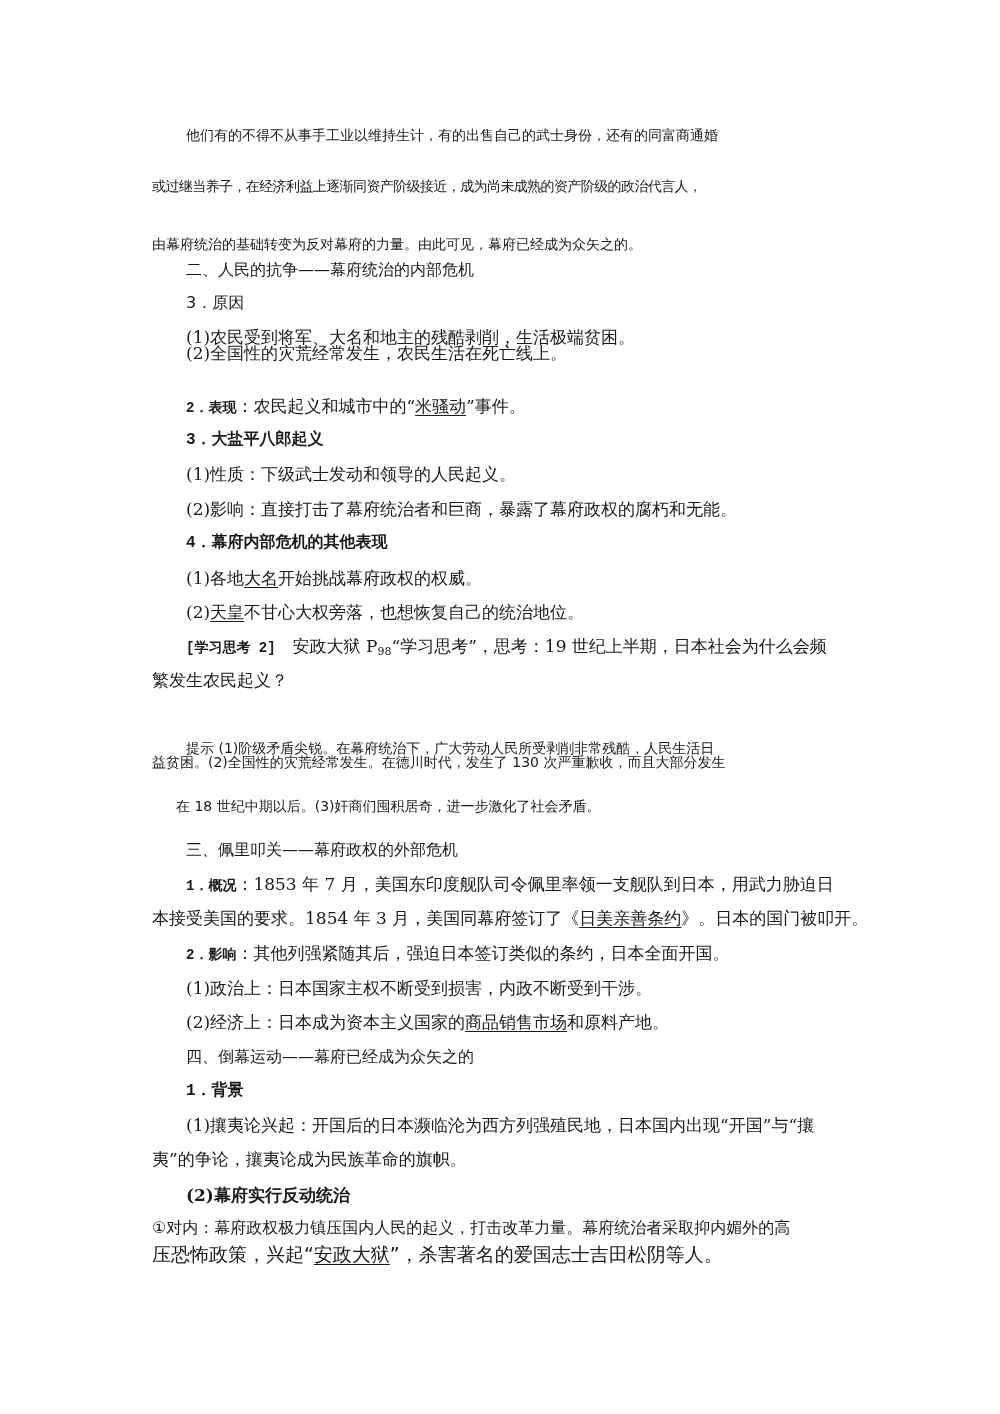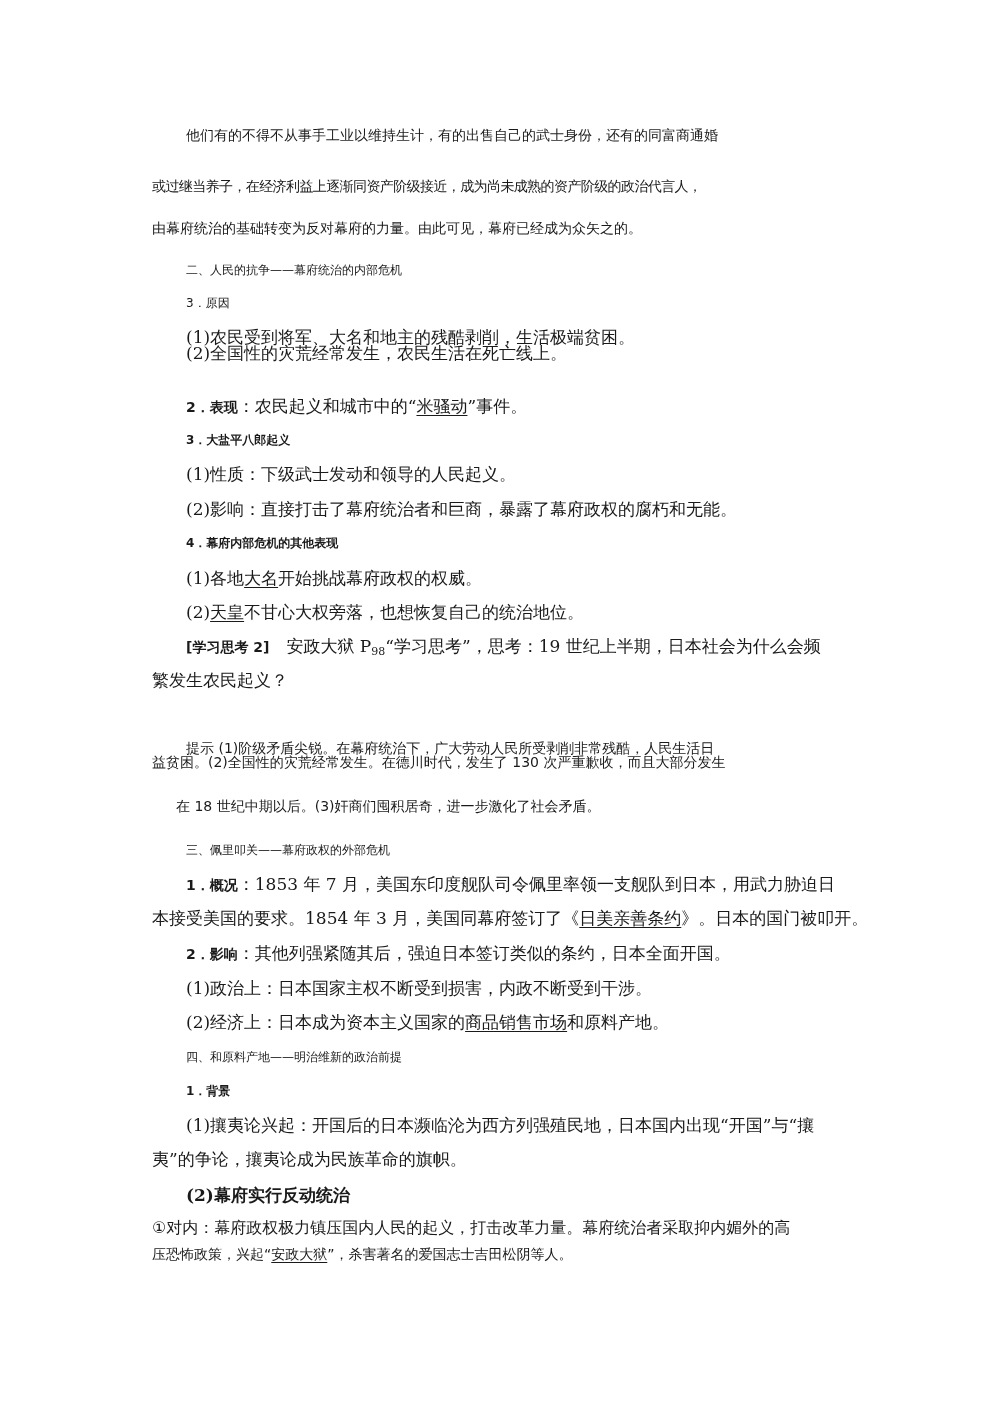--- a/index.html
+++ b/index.html
@@ -9,33 +9,33 @@
     left: 152px;
     width: 700px;
     white-space: nowrap;
     line-height: 24px;
     font-size: 17px;
     font-family: "DejaVu Serif", "Liberation Serif", serif;
     text-align: justify;
   }
   .indent { left: 186px; width: 666px; }
   .sans { font-family: "DejaVu Sans", "Liberation Sans", sans-serif; font-size: 14px; }
-  .bold { font-weight: bold; }
+  .bold { font-weight: bold; font-family: Liberation Mono, monospace; }
   .u { text-decoration: underline; text-underline-offset: 3px; }
   sub { font-size: 11px; vertical-align: -3px; }
-  .tight { font-size: 12px; }
+  .tight { font-size: 16px; }
 </style>
 </head>
 <body>
 
 <div>
 
   <div class="line indent sans" style="top:123px;">他们有的不得不从事手工业以维持生计，有的出售自己的武士身份，还有的同富商通婚</div>
   <div class="line sans" style="top:174px; letter-spacing:-0.6px;">或过继当养子，在经济利益上逐渐同资产阶级接近，成为尚未成熟的资产阶级的政治代言人，</div>
-  <div class="line sans" style="top:216px;">由幕府统治的基础转变为反对幕府的力量。由此可见，幕府已经成为众矢之的。</div>
+  <div class="line sans" style="top:232px;">由幕府统治的基础转变为反对幕府的力量。由此可见，幕府已经成为众矢之的。</div>
 
   <div class="line indent sans tight" style="top:258px;">二、人民的抗争——幕府统治的内部危机</div>
   <div class="line indent sans tight" style="top:291px;">3．原因</div>
   <div class="line indent" style="top:325px;">(1)农民受到将军、大名和地主的残酷剥削，生活极端贫困。</div>
   <div class="line indent" style="top:341px;">(2)全国性的灾荒经常发生，农民生活在死亡线上。</div>
   <div class="line indent" style="top:394px;">
     <span class="sans bold">2．表现</span><span>：农民起义和城市中的“</span><span class="u">米骚动</span><span>”事件。</span>
   </div>
   <div class="line indent sans bold tight" style="top:428px;">3．大盐平八郎起义</div>
   <div class="line indent" style="top:462px;">(1)性质：下级武士发动和领导的人民起义。</div>
@@ -63,23 +63,23 @@
     <span>本接受美国的要求。1854 年 3 月，美国同幕府签订了《</span><span class="u">日美亲善条约</span><span>》。日本的国门被叩开。</span>
   </div>
   <div class="line indent" style="top:941px;">
     <span class="sans bold">2．影响</span><span>：其他列强紧随其后，强迫日本签订类似的条约，日本全面开国。</span>
   </div>
   <div class="line indent" style="top:976px;">(1)政治上：日本国家主权不断受到损害，内政不断受到干涉。</div>
   <div class="line indent" style="top:1010px;">
     <span>(2)经济上：日本成为资本主义国家的</span><span class="u">商品销售市场</span><span>和原料产地。</span>
   </div>
 
-  <div class="line indent sans tight" style="top:1045px;">四、和原料产地——明治维新的政治前提</div>
+  <div class="line indent sans tight" style="top:1045px;">四、倒幕运动——幕府已经成为众矢之的</div>
   <div class="line indent sans bold tight" style="top:1079px;">1．背景</div>
   <div class="line indent" style="top:1113px;">(1)攘夷论兴起：开国后的日本濒临沦为西方列强殖民地，日本国内出现“开国”与“攘</div>
   <div class="line" style="top:1147px;">夷”的争论，攘夷论成为民族革命的旗帜。</div>
   <div class="line indent" style="top:1183px;font-weight:bold;">(2)幕府实行反动统治</div>
   <div class="line sans" style="top:1216px; font-size:16px;">①对内：幕府政权极力镇压国内人民的起义，打击改革力量。幕府统治者采取抑内媚外的高</div>
-  <div class="line sans" style="top:1242px; font-size:14px;">
+  <div class="line sans" style="top:1242px; font-size:19px;">
     <span>压恐怖政策，兴起“</span><span class="u">安政大狱</span><span>”，杀害著名的爱国志士吉田松阴等人。</span>
   </div>
 
 </div>
 
 </body></html>

